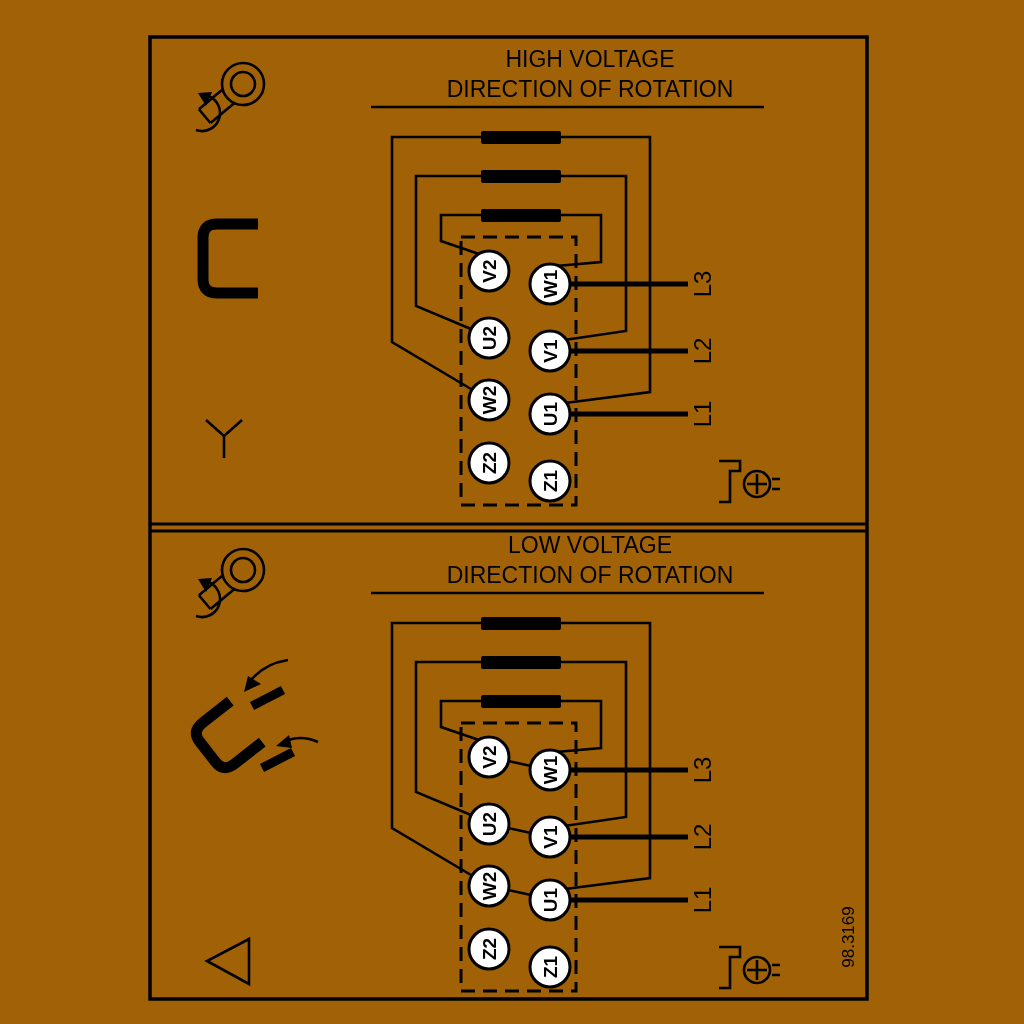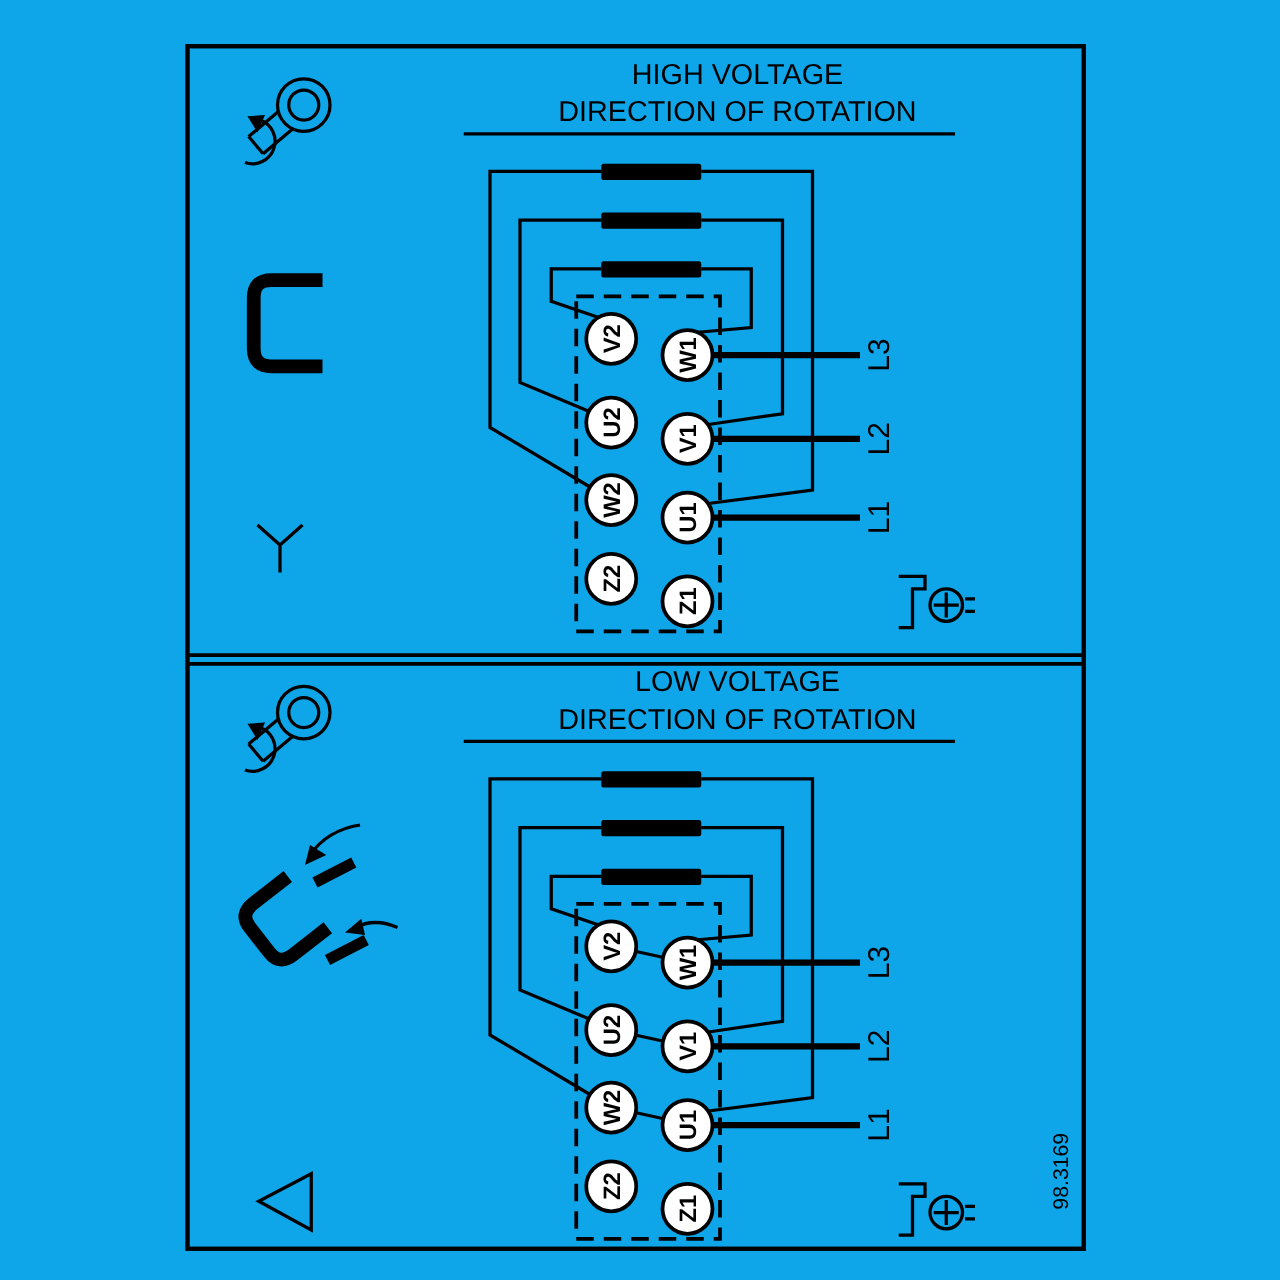--- a/index.html
+++ b/index.html
@@ -1,16 +1,16 @@
 <!DOCTYPE html>
 <html><head>
 <meta charset="utf-8">
 <style>
   html,body{margin:0;padding:0;background:#fff;}
-  #canvas{position:relative;width:1024px;height:1024px;background:#0ea5e9;overflow:hidden;}
+  #canvas{position:relative;width:1024px;height:1024px;background:#a16207;overflow:hidden;}
   svg{display:block;}
   .frame{fill:none;stroke:#000;stroke-width:3.5;}
   .wire{fill:none;stroke:#000;stroke-width:2.6;}
   .supply{stroke:#000;stroke-width:5;}
   .bar{fill:#000;stroke:none;}
   .term{fill:#fff;stroke:#000;stroke-width:3;}
   .dash{fill:none;stroke:#000;stroke-width:3;stroke-dasharray:14 8;}
   .icon{fill:none;stroke:#000;stroke-width:2.6;}
   .icon-thick{fill:none;stroke:#000;stroke-width:11;}
   text{font-family:"Liberation Sans","DejaVu Sans",sans-serif;fill:#000;}

